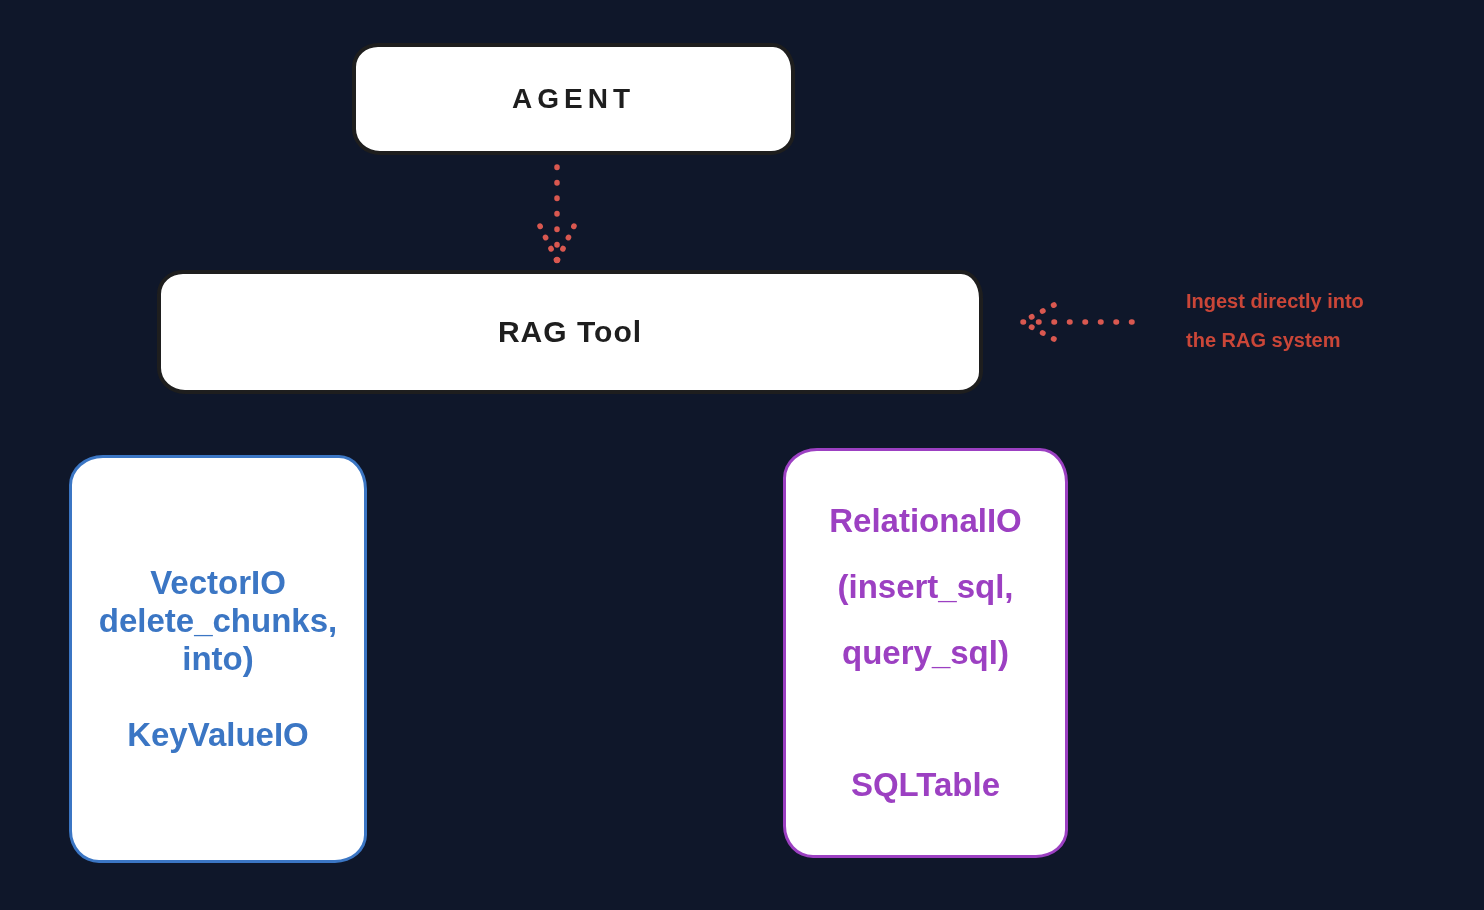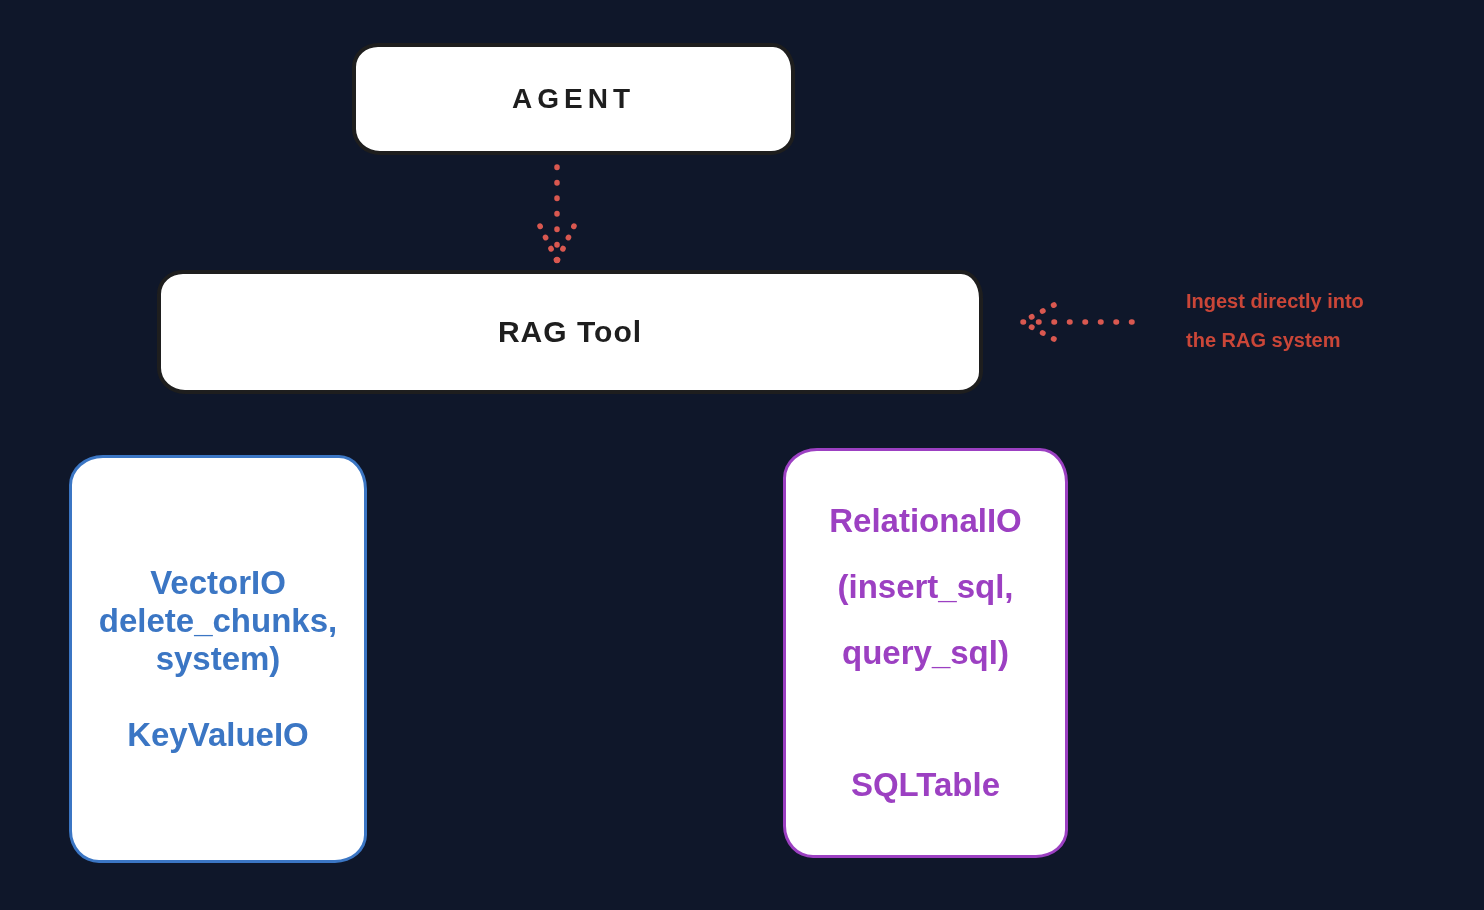--- a/index.html
+++ b/index.html
@@ -104,21 +104,21 @@
   </svg>
 
   <div id="ingest-note">
     <div>Ingest directly into</div>
     <div>the RAG system</div>
   </div>
 
   <div id="vector-box" class="node io-box">
     <div class="io-line">VectorIO</div>
     <div class="io-line">delete_chunks,</div>
-    <div class="io-line">system)</div>
+    <div class="io-line">into)</div>
     <div class="io-line"></div>
     <div class="io-line">KeyValueIO</div>
   </div>
 
 
   <div id="relational-box" class="node io-box">
     <div class="io-line">RelationalIO</div>
     <div class="io-line">(insert_sql,</div>
     <div class="io-line">query_sql)</div>
     <div class="io-line"></div>

